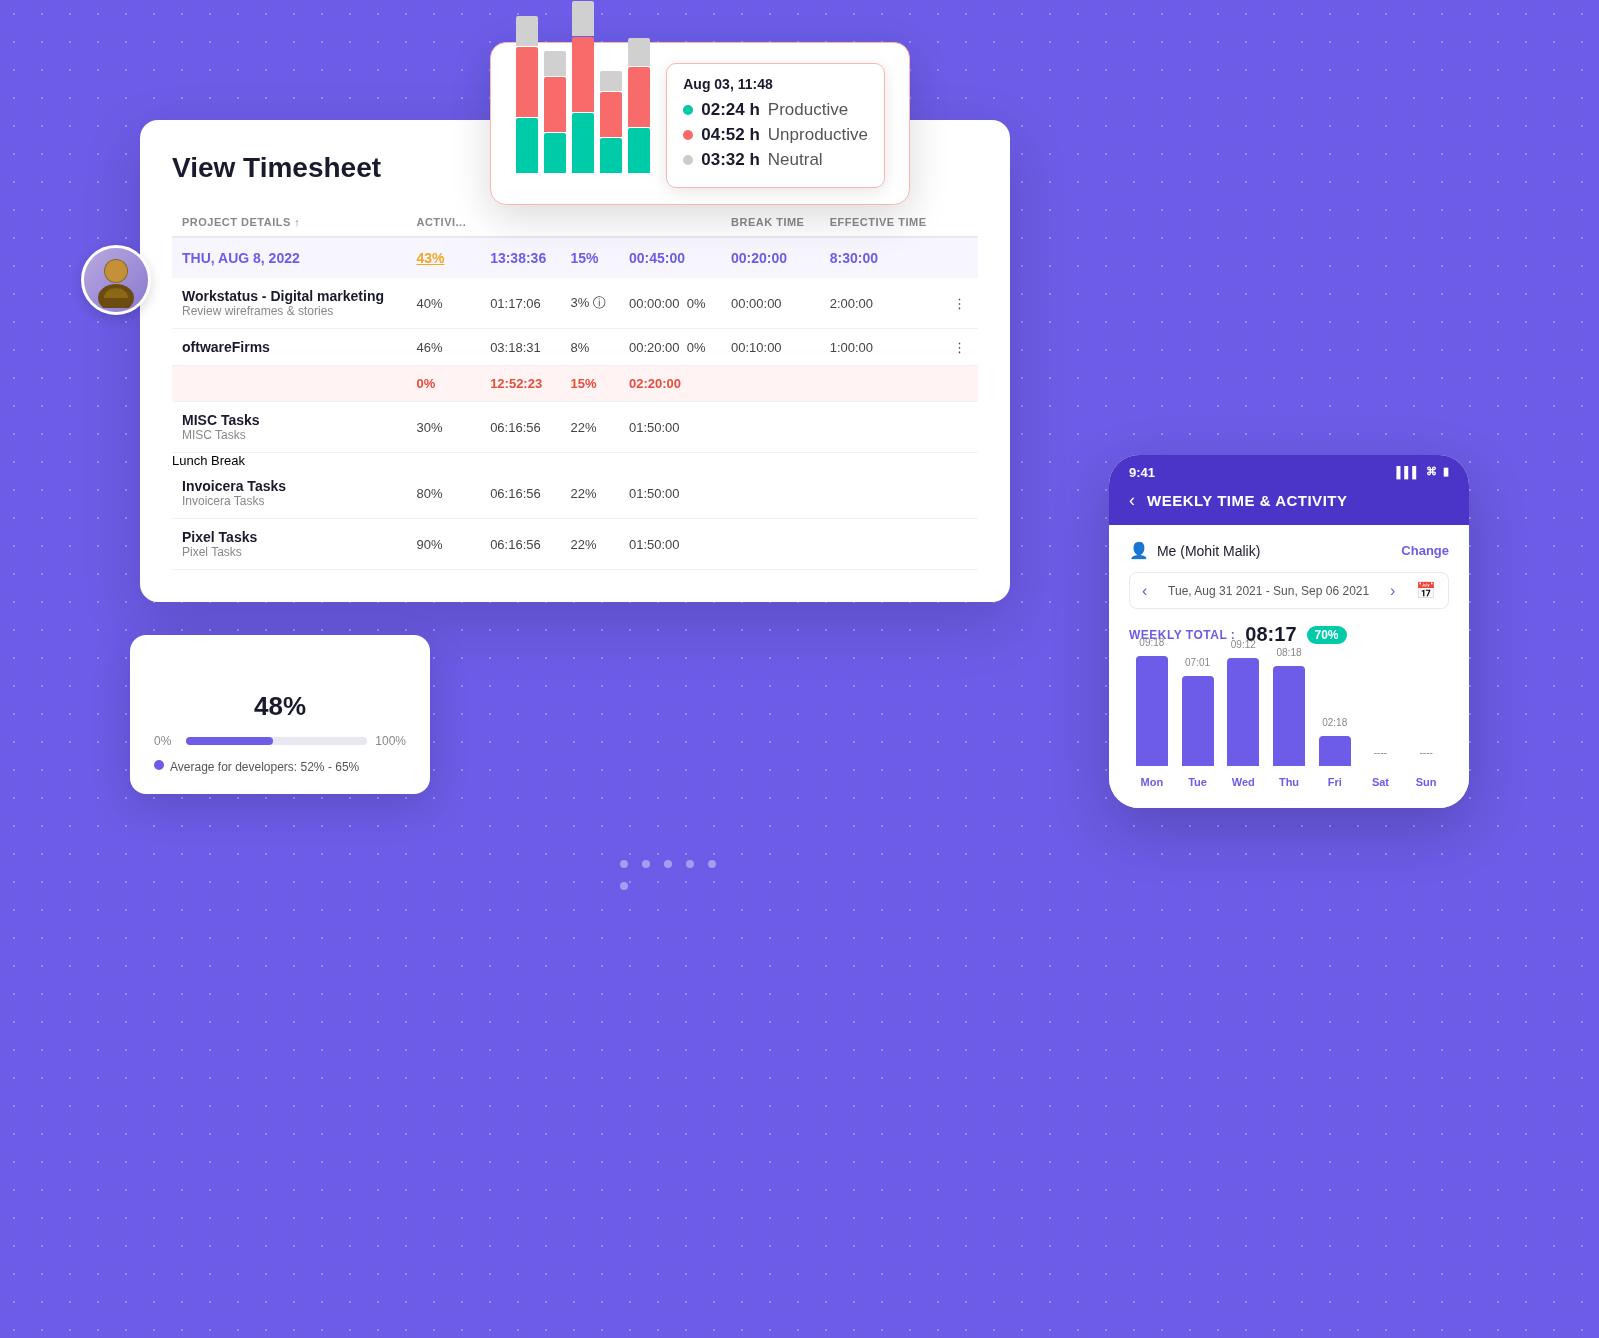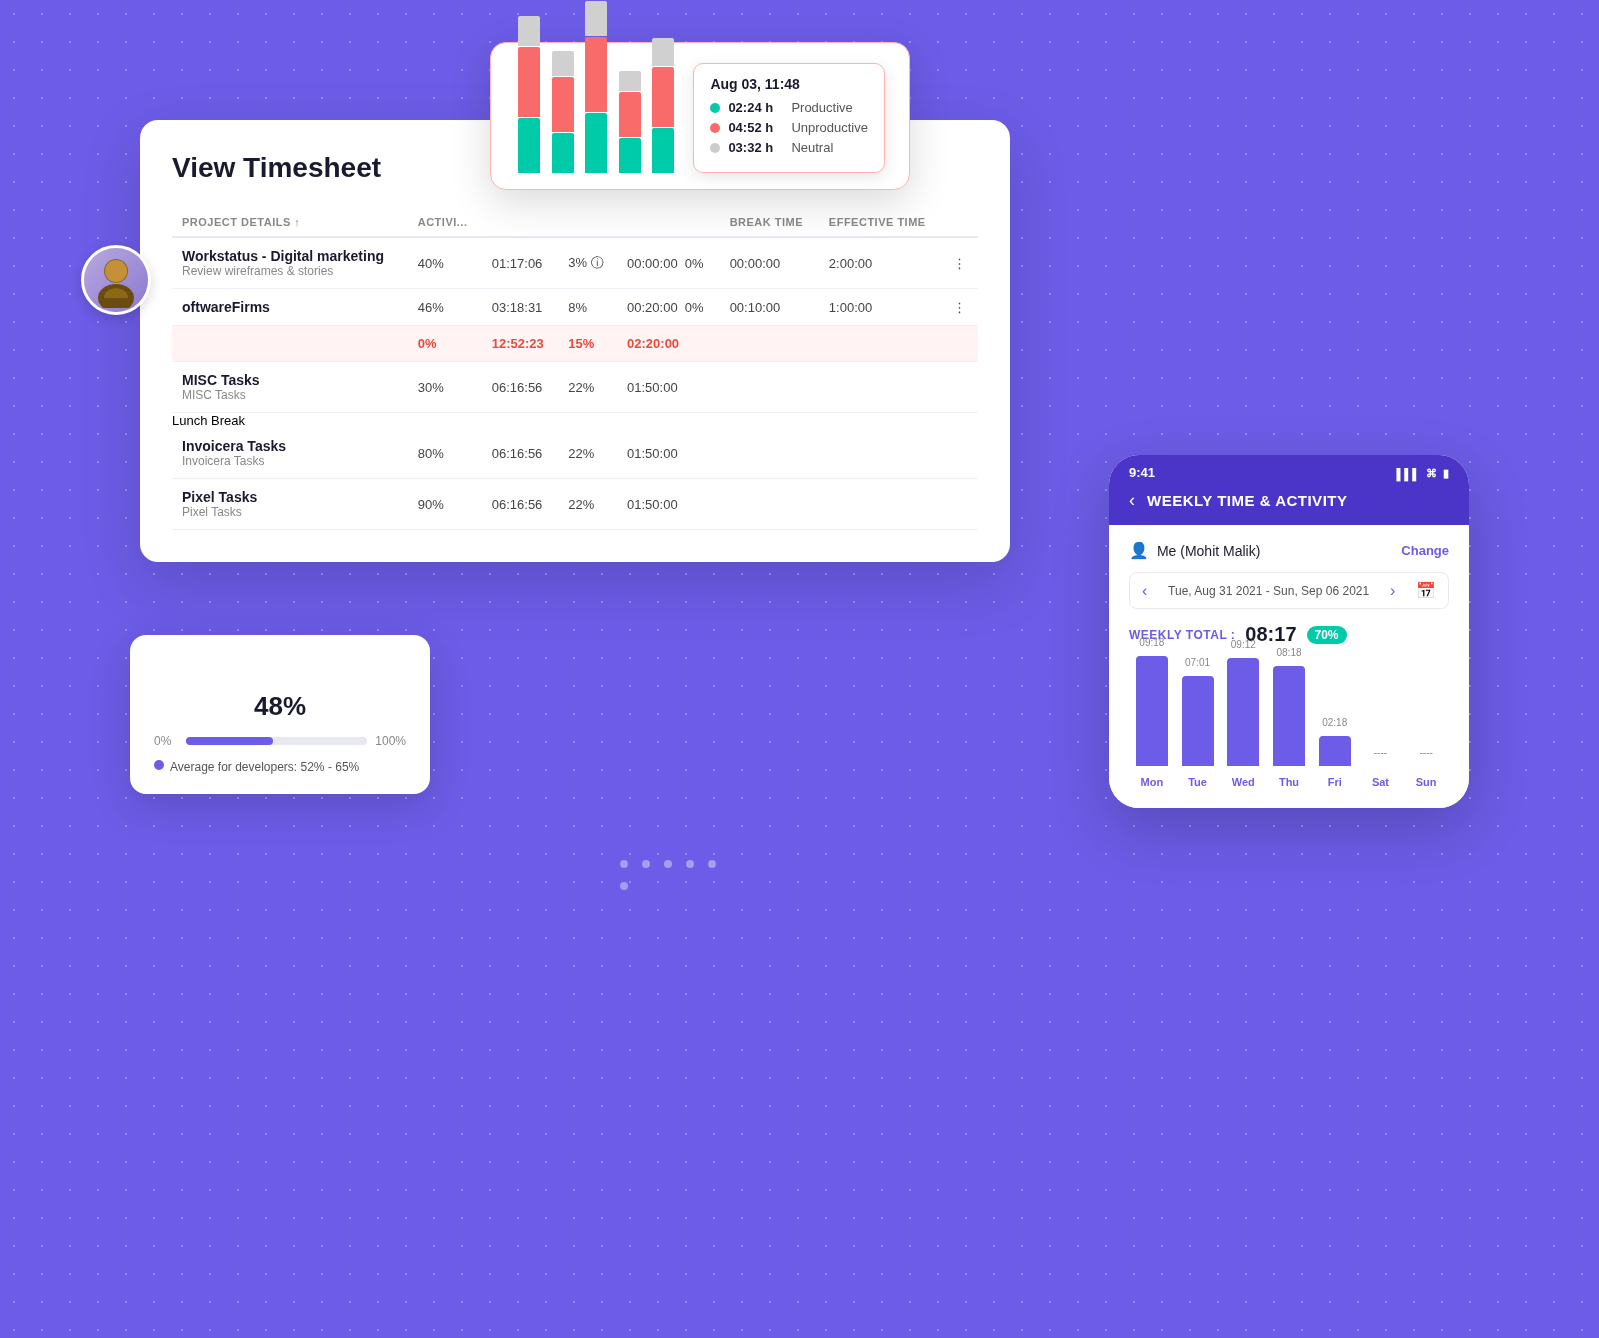--- a/index.html
+++ b/index.html
@@ -167,21 +167,21 @@
       font-size: 14px;
       color: #1a1a2e;
       margin-bottom: 8px;
     }
 
     .tooltip-item {
       display: flex;
       align-items: center;
       gap: 8px;
       margin-bottom: 5px;
-      font-size: 13px;
+      font-size: 17px;
     }
 
     .dot {
       width: 10px;
       height: 10px;
       border-radius: 50%;
       flex-shrink: 0;
     }
 
     .dot-green { background: #00cba9; }
@@ -296,21 +296,21 @@
       box-shadow: 0 20px 60px rgba(0,0,0,0.2);
       overflow: hidden;
       z-index: 5;
     }
 
     .mobile-status-bar {
       background: #4a35c8;
       padding: 10px 20px 0;
       display: flex;
       justify-content: space-between;
-      align-items: flex-end;
+      align-items: flex-start;
       color: #fff;
       font-size: 13px;
       font-weight: 600;
     }
 
     .status-icons {
       display: flex;
       gap: 6px;
       align-items: center;
       font-size: 11px;
@@ -482,20 +482,30 @@
           <th></th>
           <th></th>
           <th></th>
           <th>BREAK TIME</th>
           <th>EFFECTIVE TIME</th>
           <th></th>
         </tr>
       </thead>
       <tbody>
 
+        <tr class="date-row">
+          <td>THU, AUG 8, 2022</td>
+          <td class="activity-val">43%</td>
+          <td>13:38:36</td>
+          <td>15%</td>
+          <td>00:45:00</td>
+          <td>00:20:00</td>
+          <td>8:30:00</td>
+          <td></td>
+        </tr>
 
         <tr class="project-row">
           <td>
             <div class="project-name">Workstatus - Digital marketing</div>
             <div class="project-sub">Review wireframes &amp; stories</div>
           </td>
           <td>40%</td>
           <td>01:17:06</td>
           <td>3% ⓘ</td>
           <td>00:00:00 &nbsp;0%</td>

